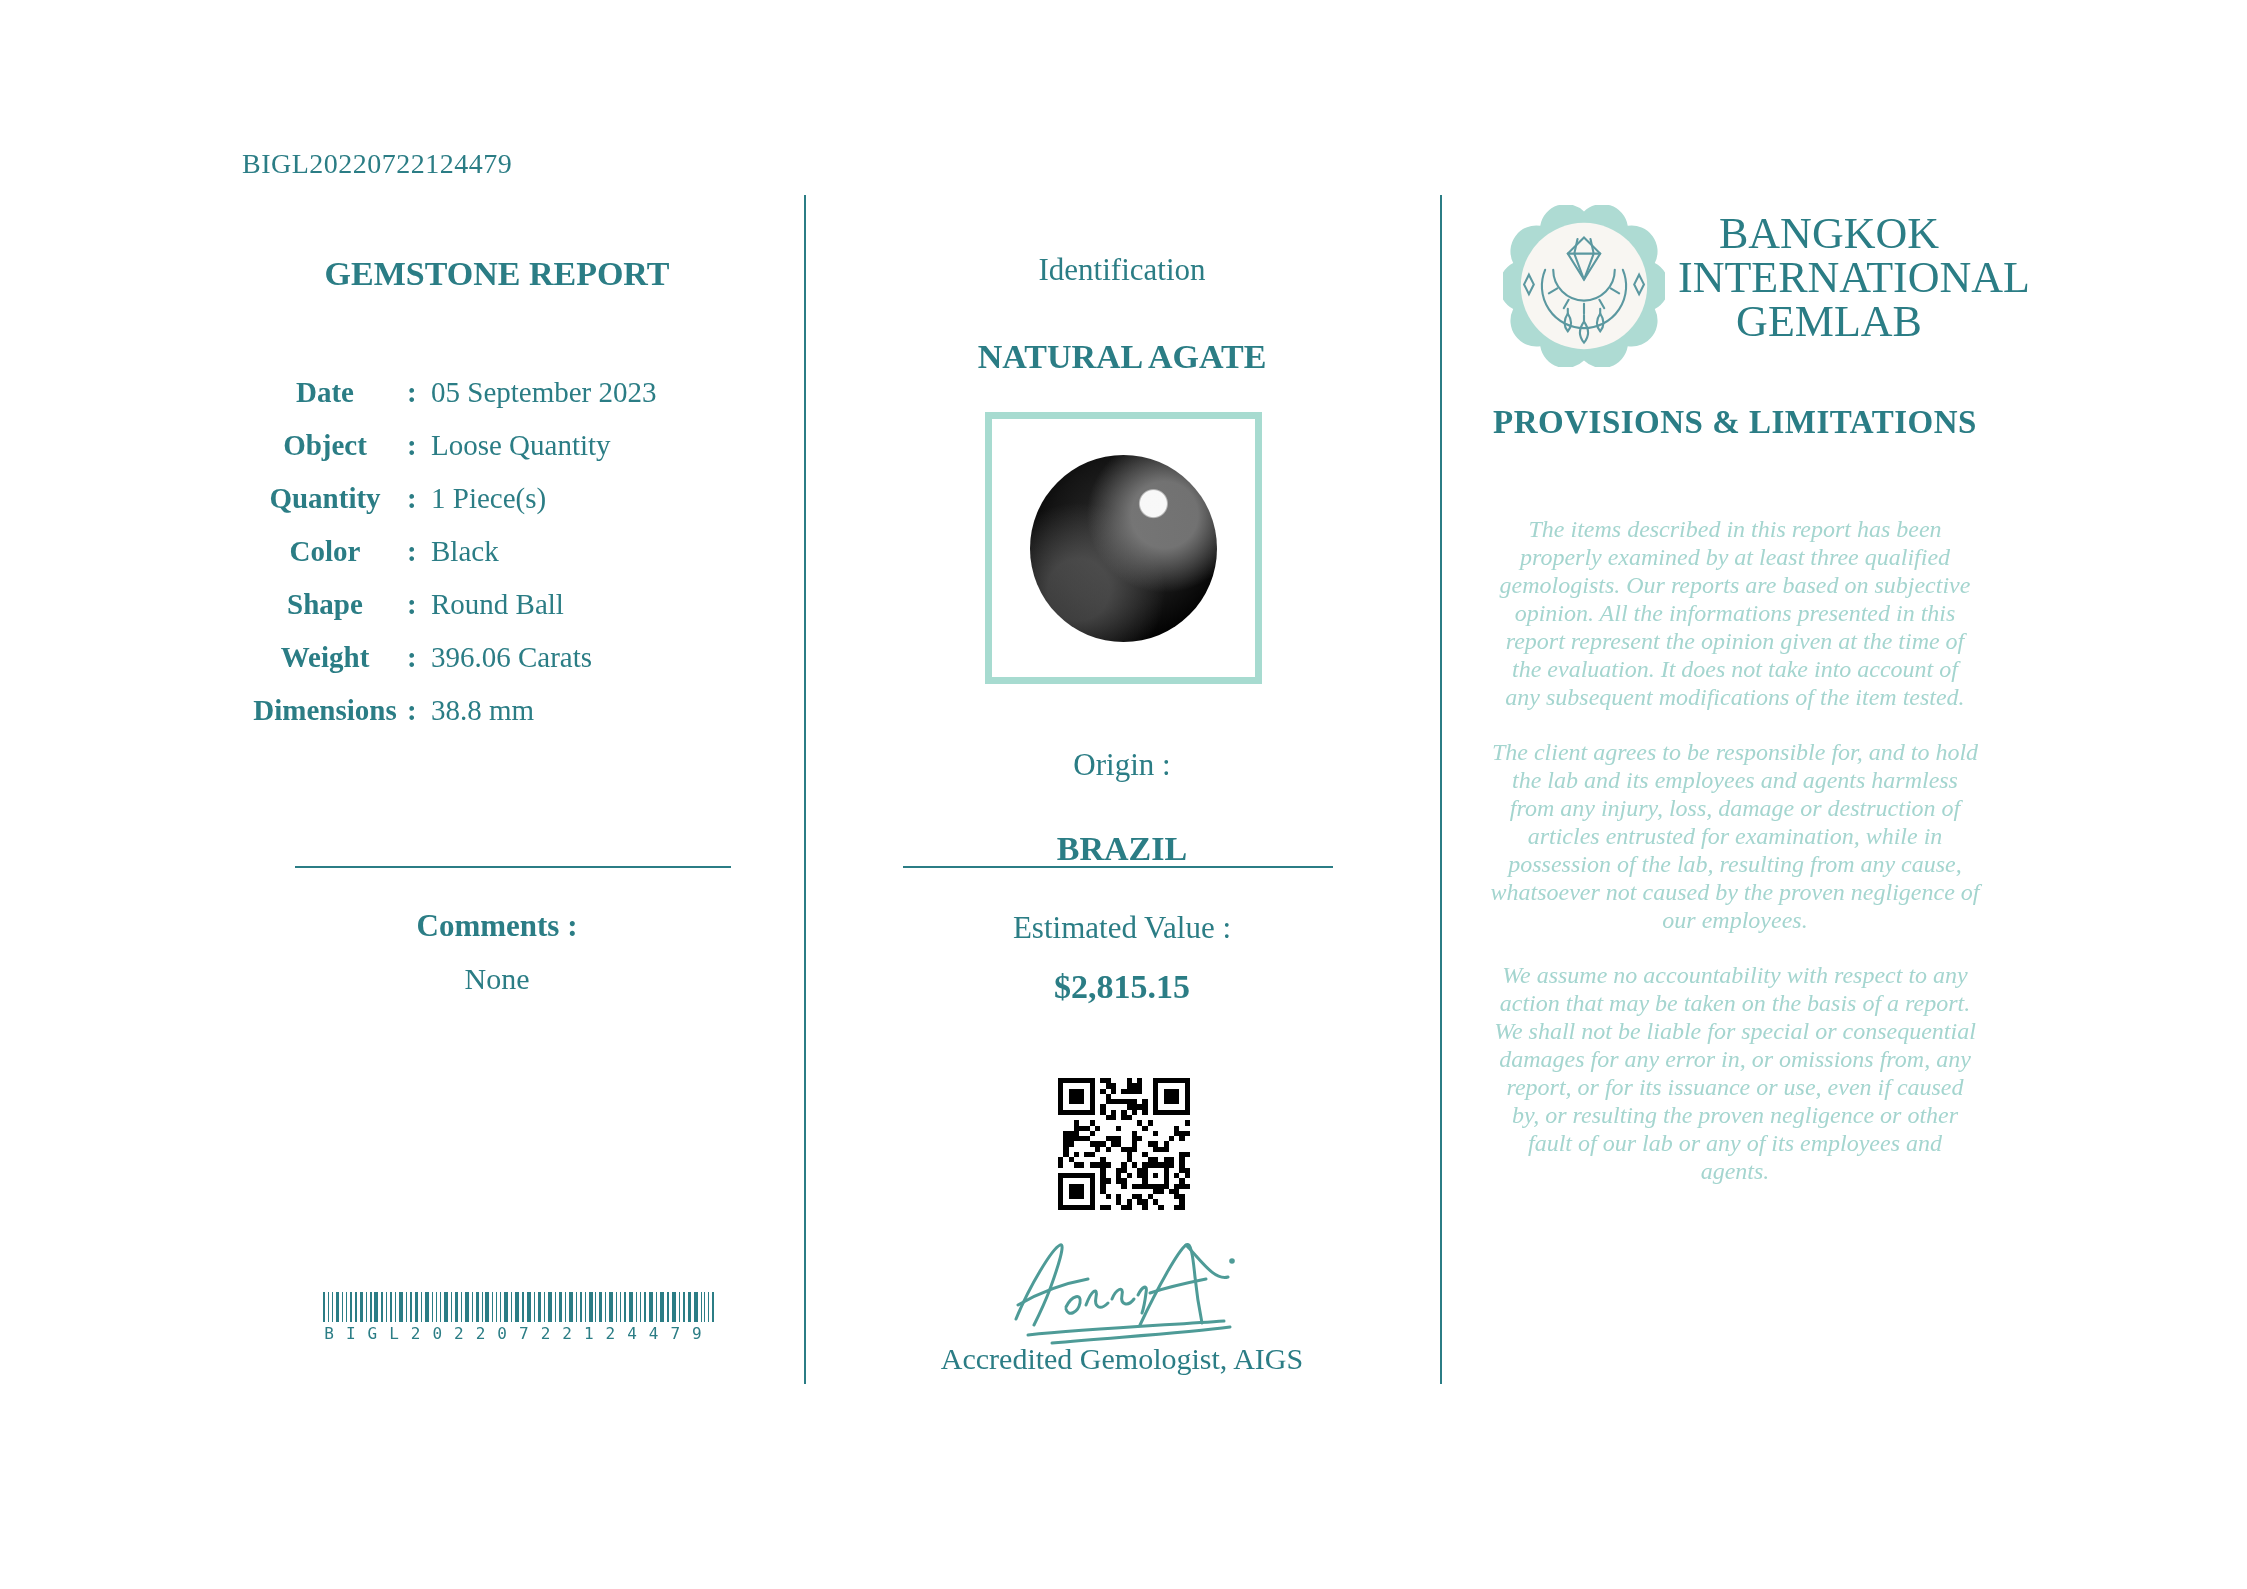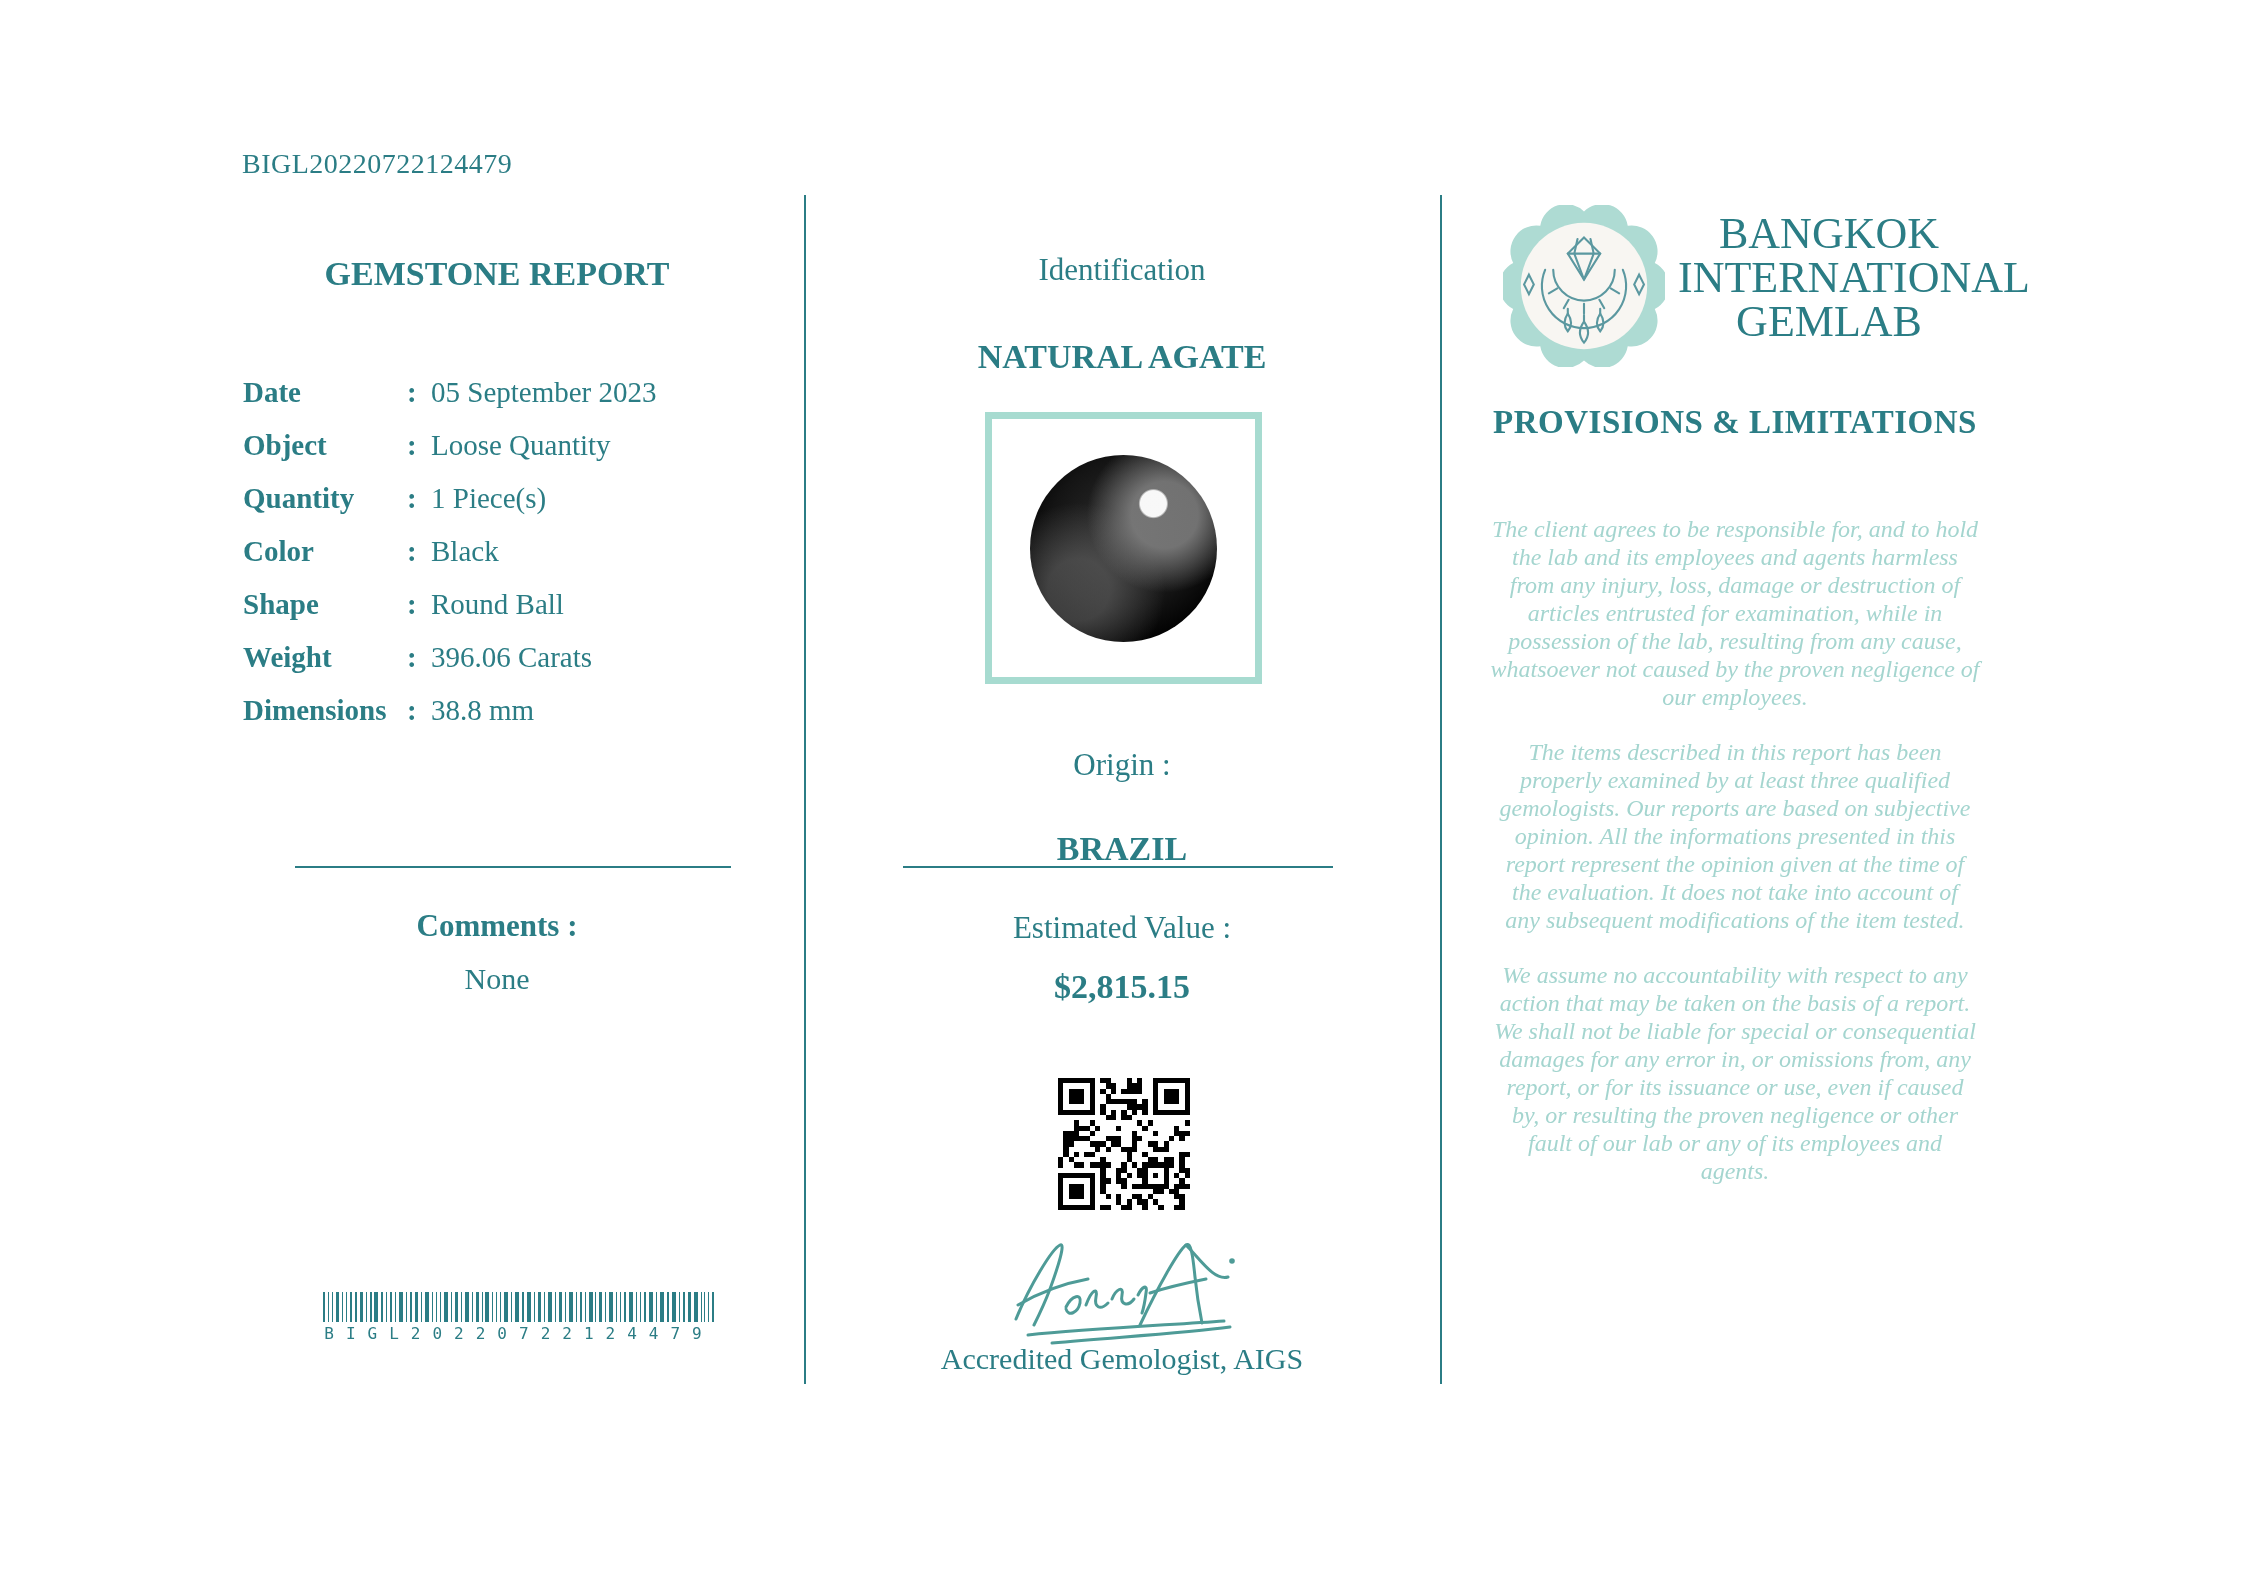--- a/index.html
+++ b/index.html
@@ -7,21 +7,21 @@
     position:relative;width:2247px;height:1589px;background:#ffffff;overflow:hidden;
     font-family:"Liberation Serif", serif;color:#2b7d85;
   }
   .abs{position:absolute;}
   .center{text-align:center;}
   
   .report-number{left:242px;top:148px;font-size:28px;letter-spacing:0.5px;}
   .report-title{left:202px;top:255px;width:590px;font-size:34px;font-weight:bold;margin:0;}
   .details{left:243px;top:374px;width:520px;}
   .detail-row{display:flex;height:53px;font-size:29px;align-items:flex-start;line-height:36px;}
-  .detail-row .lbl{flex:0 0 164px;font-weight:bold;}
+  .detail-row .lbl{flex:0 0 164px;font-weight:bold;text-align:center;}
   .detail-row .sep{flex:0 0 24px;font-weight:bold;}
   .detail-row .val{flex:1;}
   .hline{height:2px;background:#2b7d85;}
   .left-div{left:295px;top:866px;width:436px;}
   .comments-label{left:202px;top:908px;width:590px;font-size:31px;font-weight:bold;}
   .comments-value{left:202px;top:962px;width:590px;font-size:30px;}
   .barcode{left:323px;top:1292px;width:392px;}
   .barcode-bars{display:flex;justify-content:space-between;align-items:stretch;height:30px;}
   .barcode-bars .bar{background:#2b7d85;}
   .barcode-text{margin-top:2px;font-family:"DejaVu Sans Mono", monospace;font-size:16px;
@@ -544,34 +544,34 @@
       </g>
     </svg>
 
     <div class="abs lab-name center">BANGKOK
 INTERNATIONAL
 GEMLAB</div>
 
     <div class="abs prov-title center">PROVISIONS &amp; LIMITATIONS</div>
 
     <div class="abs prov-block">
+      <p class="prov-para">The items described in this report has been
+properly examined by at least three qualified
+gemologists. Our reports are based on subjective
+opinion. All the informations presented in this
+report represent the opinion given at the time of
+the evaluation. It does not take into account of
+any subsequent modifications of the item tested.</p>
       <p class="prov-para">The client agrees to be responsible for, and to hold
 the lab and its employees and agents harmless
 from any injury, loss, damage or destruction of
 articles entrusted for examination, while in
 possession of the lab, resulting from any cause,
 whatsoever not caused by the proven negligence of
 our employees.</p>
-      <p class="prov-para">The items described in this report has been
-properly examined by at least three qualified
-gemologists. Our reports are based on subjective
-opinion. All the informations presented in this
-report represent the opinion given at the time of
-the evaluation. It does not take into account of
-any subsequent modifications of the item tested.</p>
       <p class="prov-para">We assume no accountability with respect to any
 action that may be taken on the basis of a report.
 We shall not be liable for special or consequential
 damages for any error in, or omissions from, any
 report, or for its issuance or use, even if caused
 by, or resulting the proven negligence or other
 fault of our lab or any of its employees and
 agents.</p>
     </div>
   </section>

